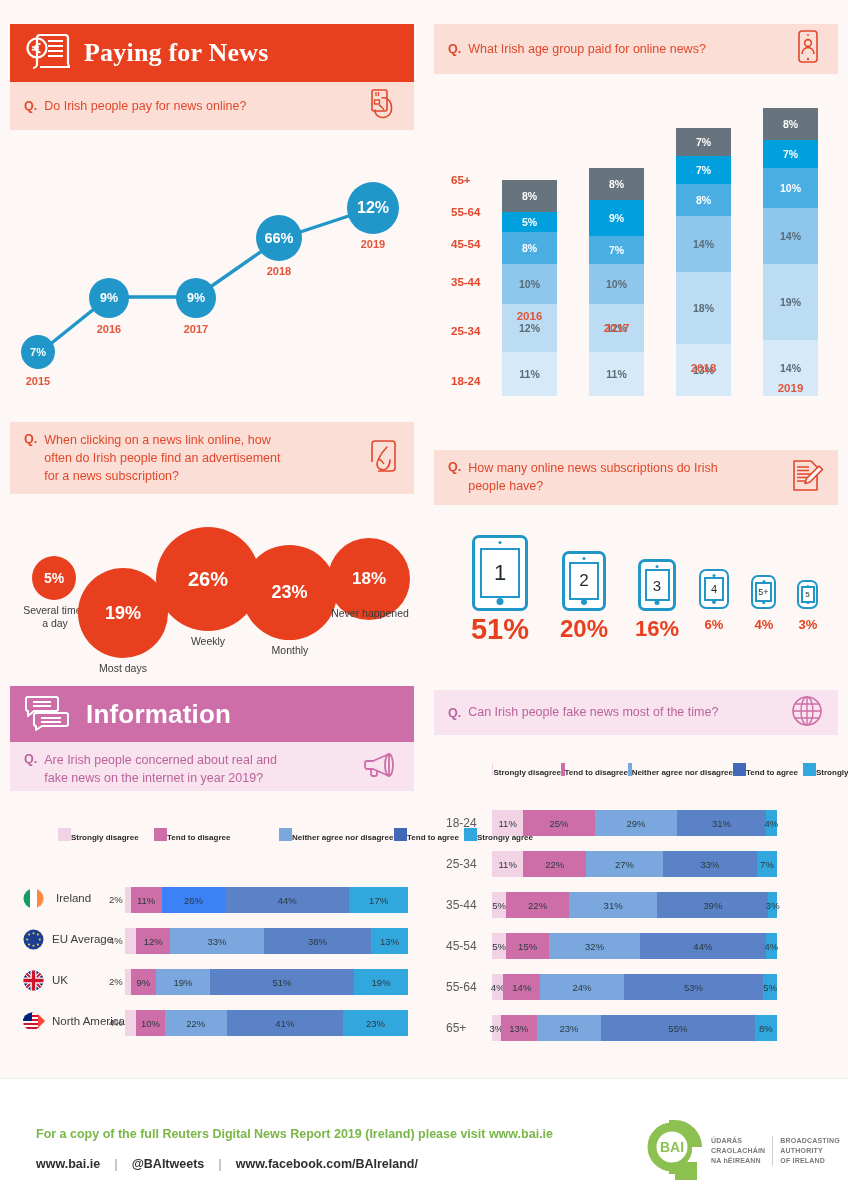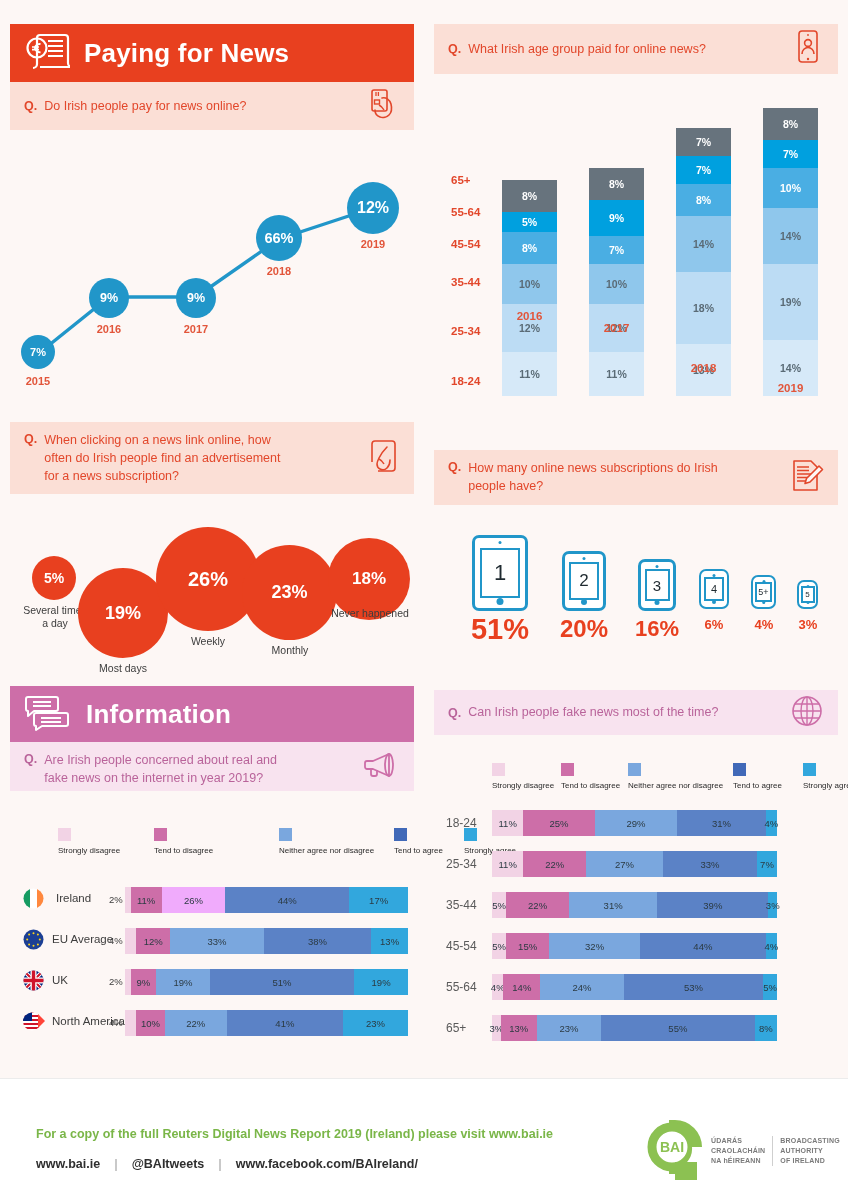--- a/index.html
+++ b/index.html
@@ -25,21 +25,21 @@
   .qbar {
     display: flex; align-items: center;
     padding: 9px 12px 9px 14px;
     position: relative;
   }
   .qbar .qmark { font-weight: bold; font-size: 12.5px; margin-right: 7px; flex: none; }
   .qbar .qtext { font-size: 12.5px; line-height: 1.45; }
   .qbar .qicon { position: absolute; right: 14px; top: 50%; transform: translateY(-50%); }
 
   
-  .red-band { background: #e8401f; }
+  .red-band { background: #e8401f; font-family: Liberation Serif, serif; }
   .red-qbar { background: #fbdfd6; }
   .red-qbar .qmark, .red-qbar .qtext { color: #e2472b; }
 
   
   .pink-band { background: #cd6ea8; }
   .pink-qbar { background: #f8e3ef; }
   .pink-qbar .qmark, .pink-qbar .qtext { color: #b9639a; }
 
   
   .node {
@@ -101,21 +101,21 @@
   .hbar .hseg {
     display: flex; align-items: center; justify-content: center;
     font-size: 9.5px; color: #2b3a42;
   }
   .rowlabel { position: absolute; font-size: 11.5px; color: #3d3d3d; }
   .rowlabel-gray { position: absolute; font-size: 12px; color: #5a5a5a; font-weight: normal;}
   .sidepct { position: absolute; font-size: 9.5px; color: #3d3d3d; }
 
   
   .legend { position: absolute; display: flex; }
-  .legend .li { display: flex; flex-direction: column; align-items: flex-start; }
+  .legend .li { display: flex; flex-direction: row; align-items: center; font-weight: bold; }
   .legend .sw { width: 13px; height: 13px; margin-bottom: 5px; }
   .legend .lt { font-size: 8px; color: #2b2b2b; white-space: nowrap; }
 
   
   .footer-line1 { position: absolute; color: #7ab648; font-size: 12.5px; font-weight: bold; }
   .footer-line2 { position: absolute; color: #2f2f2f; font-size: 12.5px; font-weight: bold; }
   .divider-h { position: absolute; background: #ececec; height: 1px; }
 
   .bai-logo { position: absolute; display: flex; align-items: center; }
   .bai-txt { font-size: 7px; color: #7a7a7a; line-height: 1.45; letter-spacing:.2px; }
@@ -426,21 +426,21 @@
             <rect x="7" y="0" width="7" height="21" fill="#fff"></rect>
             <rect x="14" y="0" width="7" height="21" fill="#ff883e"></rect>
           </g>
         </svg>
     </span>
     <span class="rowlabel" style="left:46px; top:12px;">Ireland</span>
     <span class="sidepct" style="left:99px; top:14px;"><span>2</span>%</span>
     <div class="hbar" style="left:115px; top:7px; width:283px;">
       <div class="hseg" style="width:5.66px; background:#f2d3e5;"></div>
       <div class="hseg" style="width:31.13px; background:#cd6ea8;"><span>11</span>%</div>
-      <div class="hseg" style="width:64px; background:#f0abfc;"><span>26</span>%</div>
+      <div class="hseg" style="width:64px; background:#3b82f6;"><span>26</span>%</div>
       <div class="hseg" style="width:124.5px; background:#5b82c6;"><span>44</span>%</div>
       <div class="hseg" style="width:59px; background:#32a7dd;"><span>17</span>%</div>
     </div>
 
     <span style="position:absolute; left:13px; top:49px;">
       <svg width="21" height="21" viewBox="0 0 21 21">
           <circle cx="10.5" cy="10.5" r="10" fill="#1c3f94"></circle>
       <g fill="#ffd617">
             <circle cx="10.5" cy="4.2" r="1"></circle>
             <circle cx="14.9" cy="5.6" r="1"></circle>

